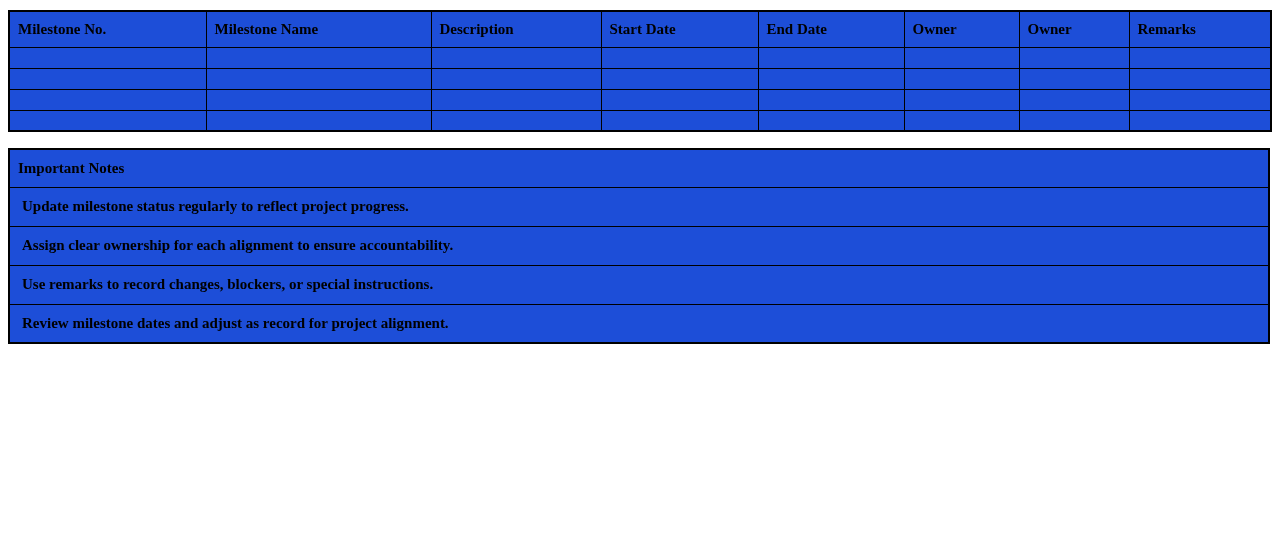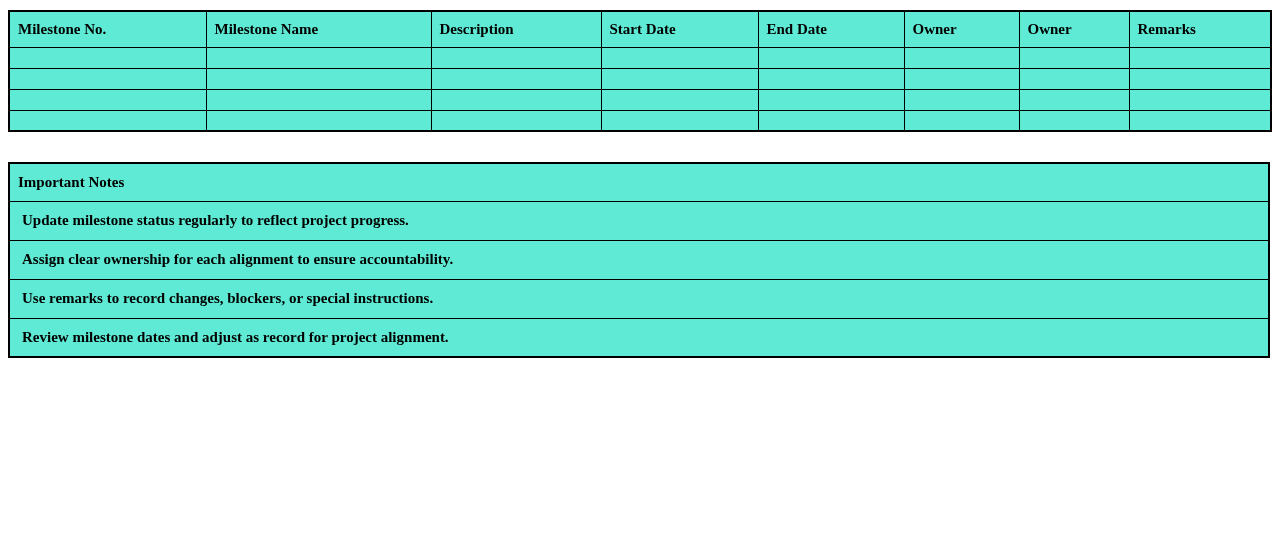--- a/index.html
+++ b/index.html
@@ -15,24 +15,24 @@
     font-family: "Liberation Serif", "DejaVu Serif", serif;
     color: #000000;
     overflow: hidden;
   }
   table {
     border-collapse: collapse;
     table-layout: fixed;
     position: absolute;
     left: 8px;
     width: 1262px;
-    background: #5eead4;
+    background: #1d4ed8;
   }
   table.milestone-table { top: 10px; }
-  table.notes-table { top: 162px; }
+  table.notes-table { top: 148px; }
   table { border: 2px solid #000000; }
   th, td {
     border: 1px solid #000000;
     padding: 0 8px;
     font-size: 15px;
     line-height: 17px;
     vertical-align: middle;
     text-align: left;
     overflow: hidden;
     white-space: nowrap;

